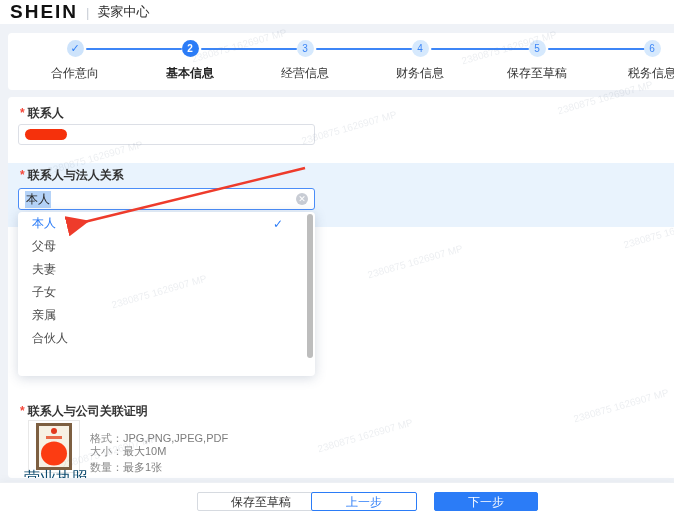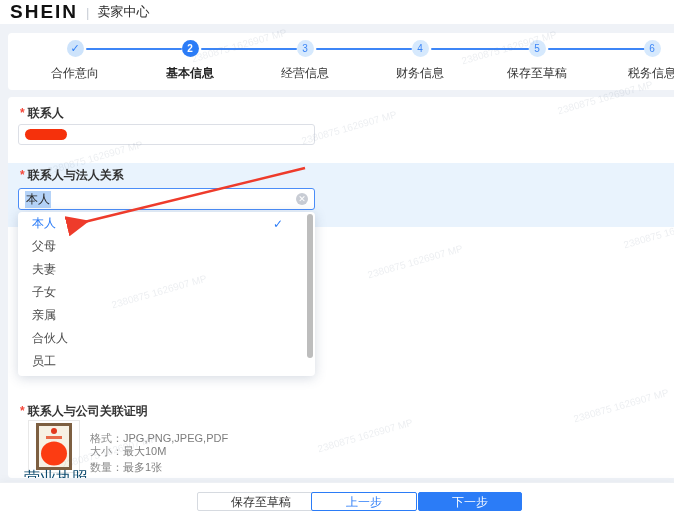--- a/index.html
+++ b/index.html
@@ -64,21 +64,21 @@
   .rule-line{position:absolute;left:82px;font-size:11px;color:#7d7d7d;white-space:nowrap;}
   .rule-line .rk{color:#8a8a8a;}
   .file-caption{position:absolute;left:16px;top:371px;font-size:16px;color:#0c4a6e;font-weight:normal;white-space:nowrap;}
   
   .footer{position:absolute;left:0;right:0;top:482px;height:35px;background:#fff;
     border-top:1px solid #edf0f4;box-shadow:0 -2px 6px rgba(150,160,180,.08);}
   .btn{position:absolute;top:9px;height:19px;border-radius:2px;font-size:12px;line-height:19px;
     text-align:center;box-sizing:border-box;cursor:pointer;}
   .btn-default{left:197px;width:128px;background:#fff;border:1px solid #d6dae0;color:#333;}
   .btn-outline{left:311px;width:106px;background:#fff;border:1px solid #2b7cf7;color:#2b7cf7;}
-  .btn-primary{left:418px;width:104px;background:#2b7cf7;border:1px solid #2b7cf7;color:#fff;}
+  .btn-primary{left:434px;width:104px;background:#2b7cf7;border:1px solid #2b7cf7;color:#fff;}
   
   .anno{position:absolute;left:0;top:0;width:674px;height:517px;pointer-events:none;z-index:50;}
   
   .wm{position:absolute;font-size:10px;color:rgba(110,122,148,.13);
     transform:rotate(-16deg);white-space:nowrap;pointer-events:none;z-index:40;}
 </style>
 </head>
 <body>
 
 <div class="topbar">
@@ -150,23 +150,20 @@
         <span>夫妻</span>
       </div>
     <div class="dd-option" style="top:69px;">
         <span>子女</span>
       </div>
     <div class="dd-option" style="top:92px;">
         <span>亲属</span>
       </div>
     <div class="dd-option" style="top:115px;">
         <span>合伙人</span>
-      </div>
-    <div class="dd-option" style="top:138px;">
-        <span>员工</span>
       </div>
     <div class="dd-option" style="top:161px;"></div>
     <div class="dd-scrollbar"></div>
   </div>
 
   <div class="field-label" style="left:12px;top:306px;">
     <span class="req">*</span><span>联系人与公司关联证明</span>
   </div>
   <div class="thumb-box">
     <div class="cert">

